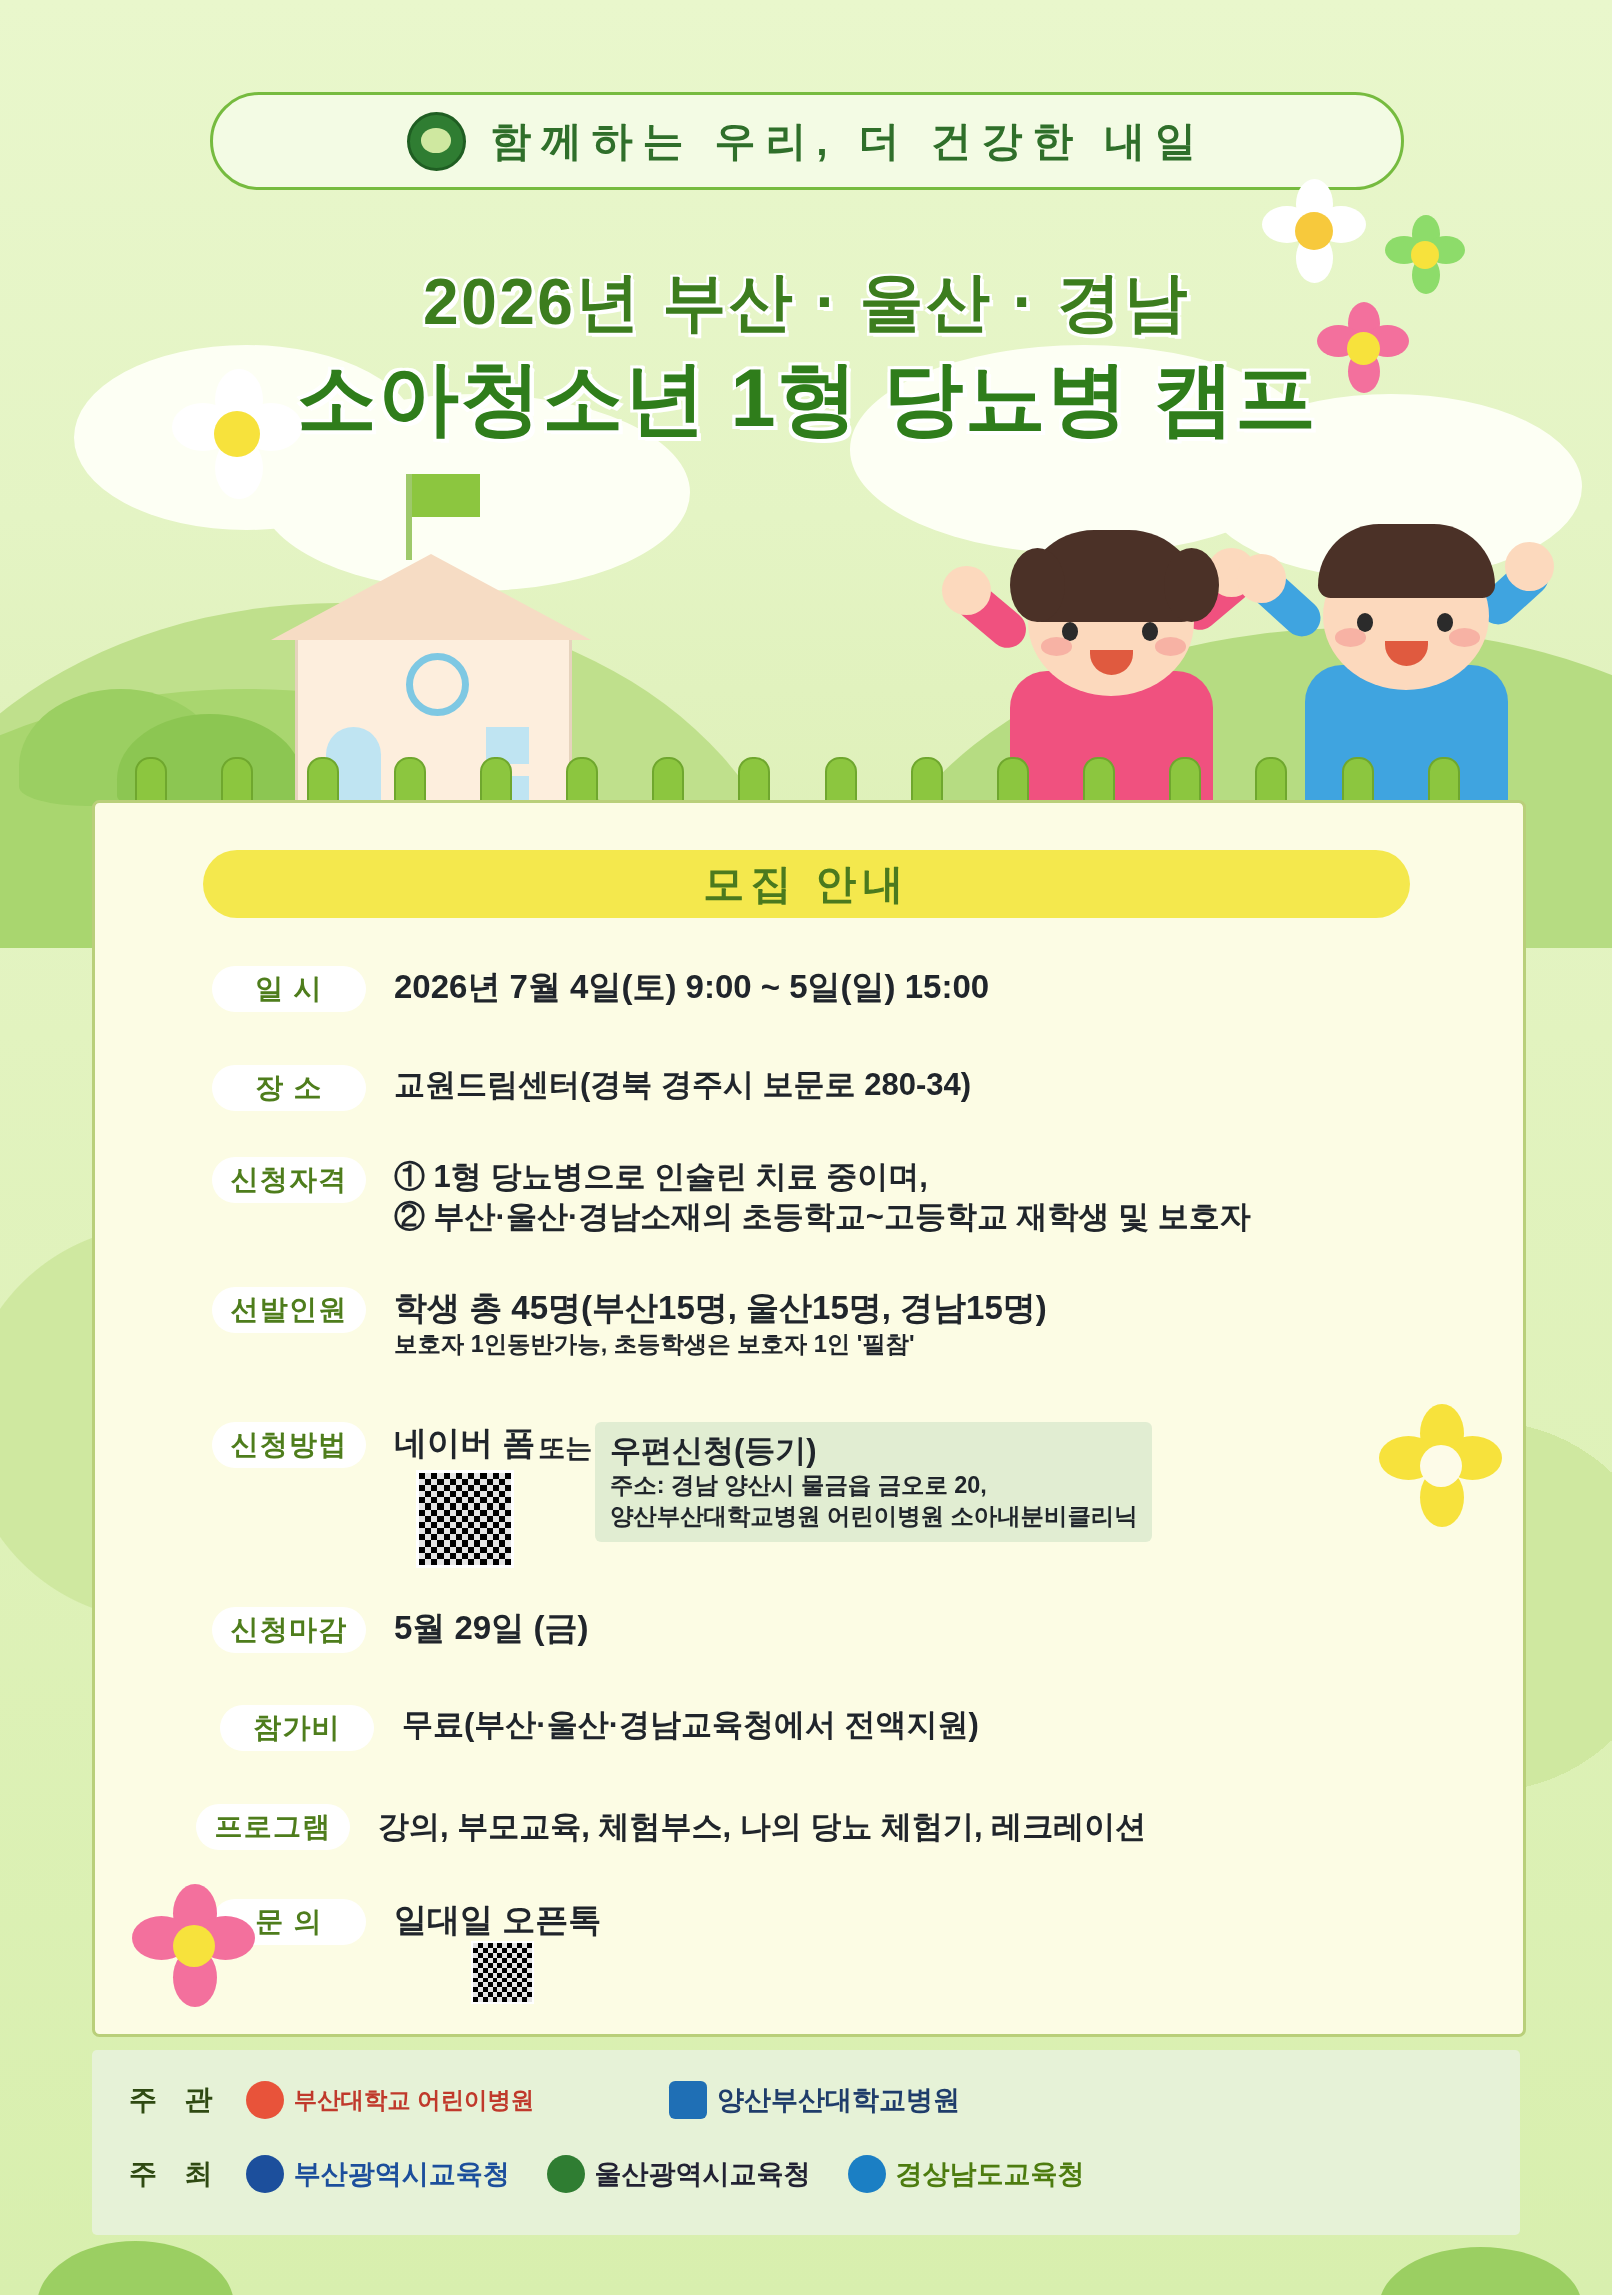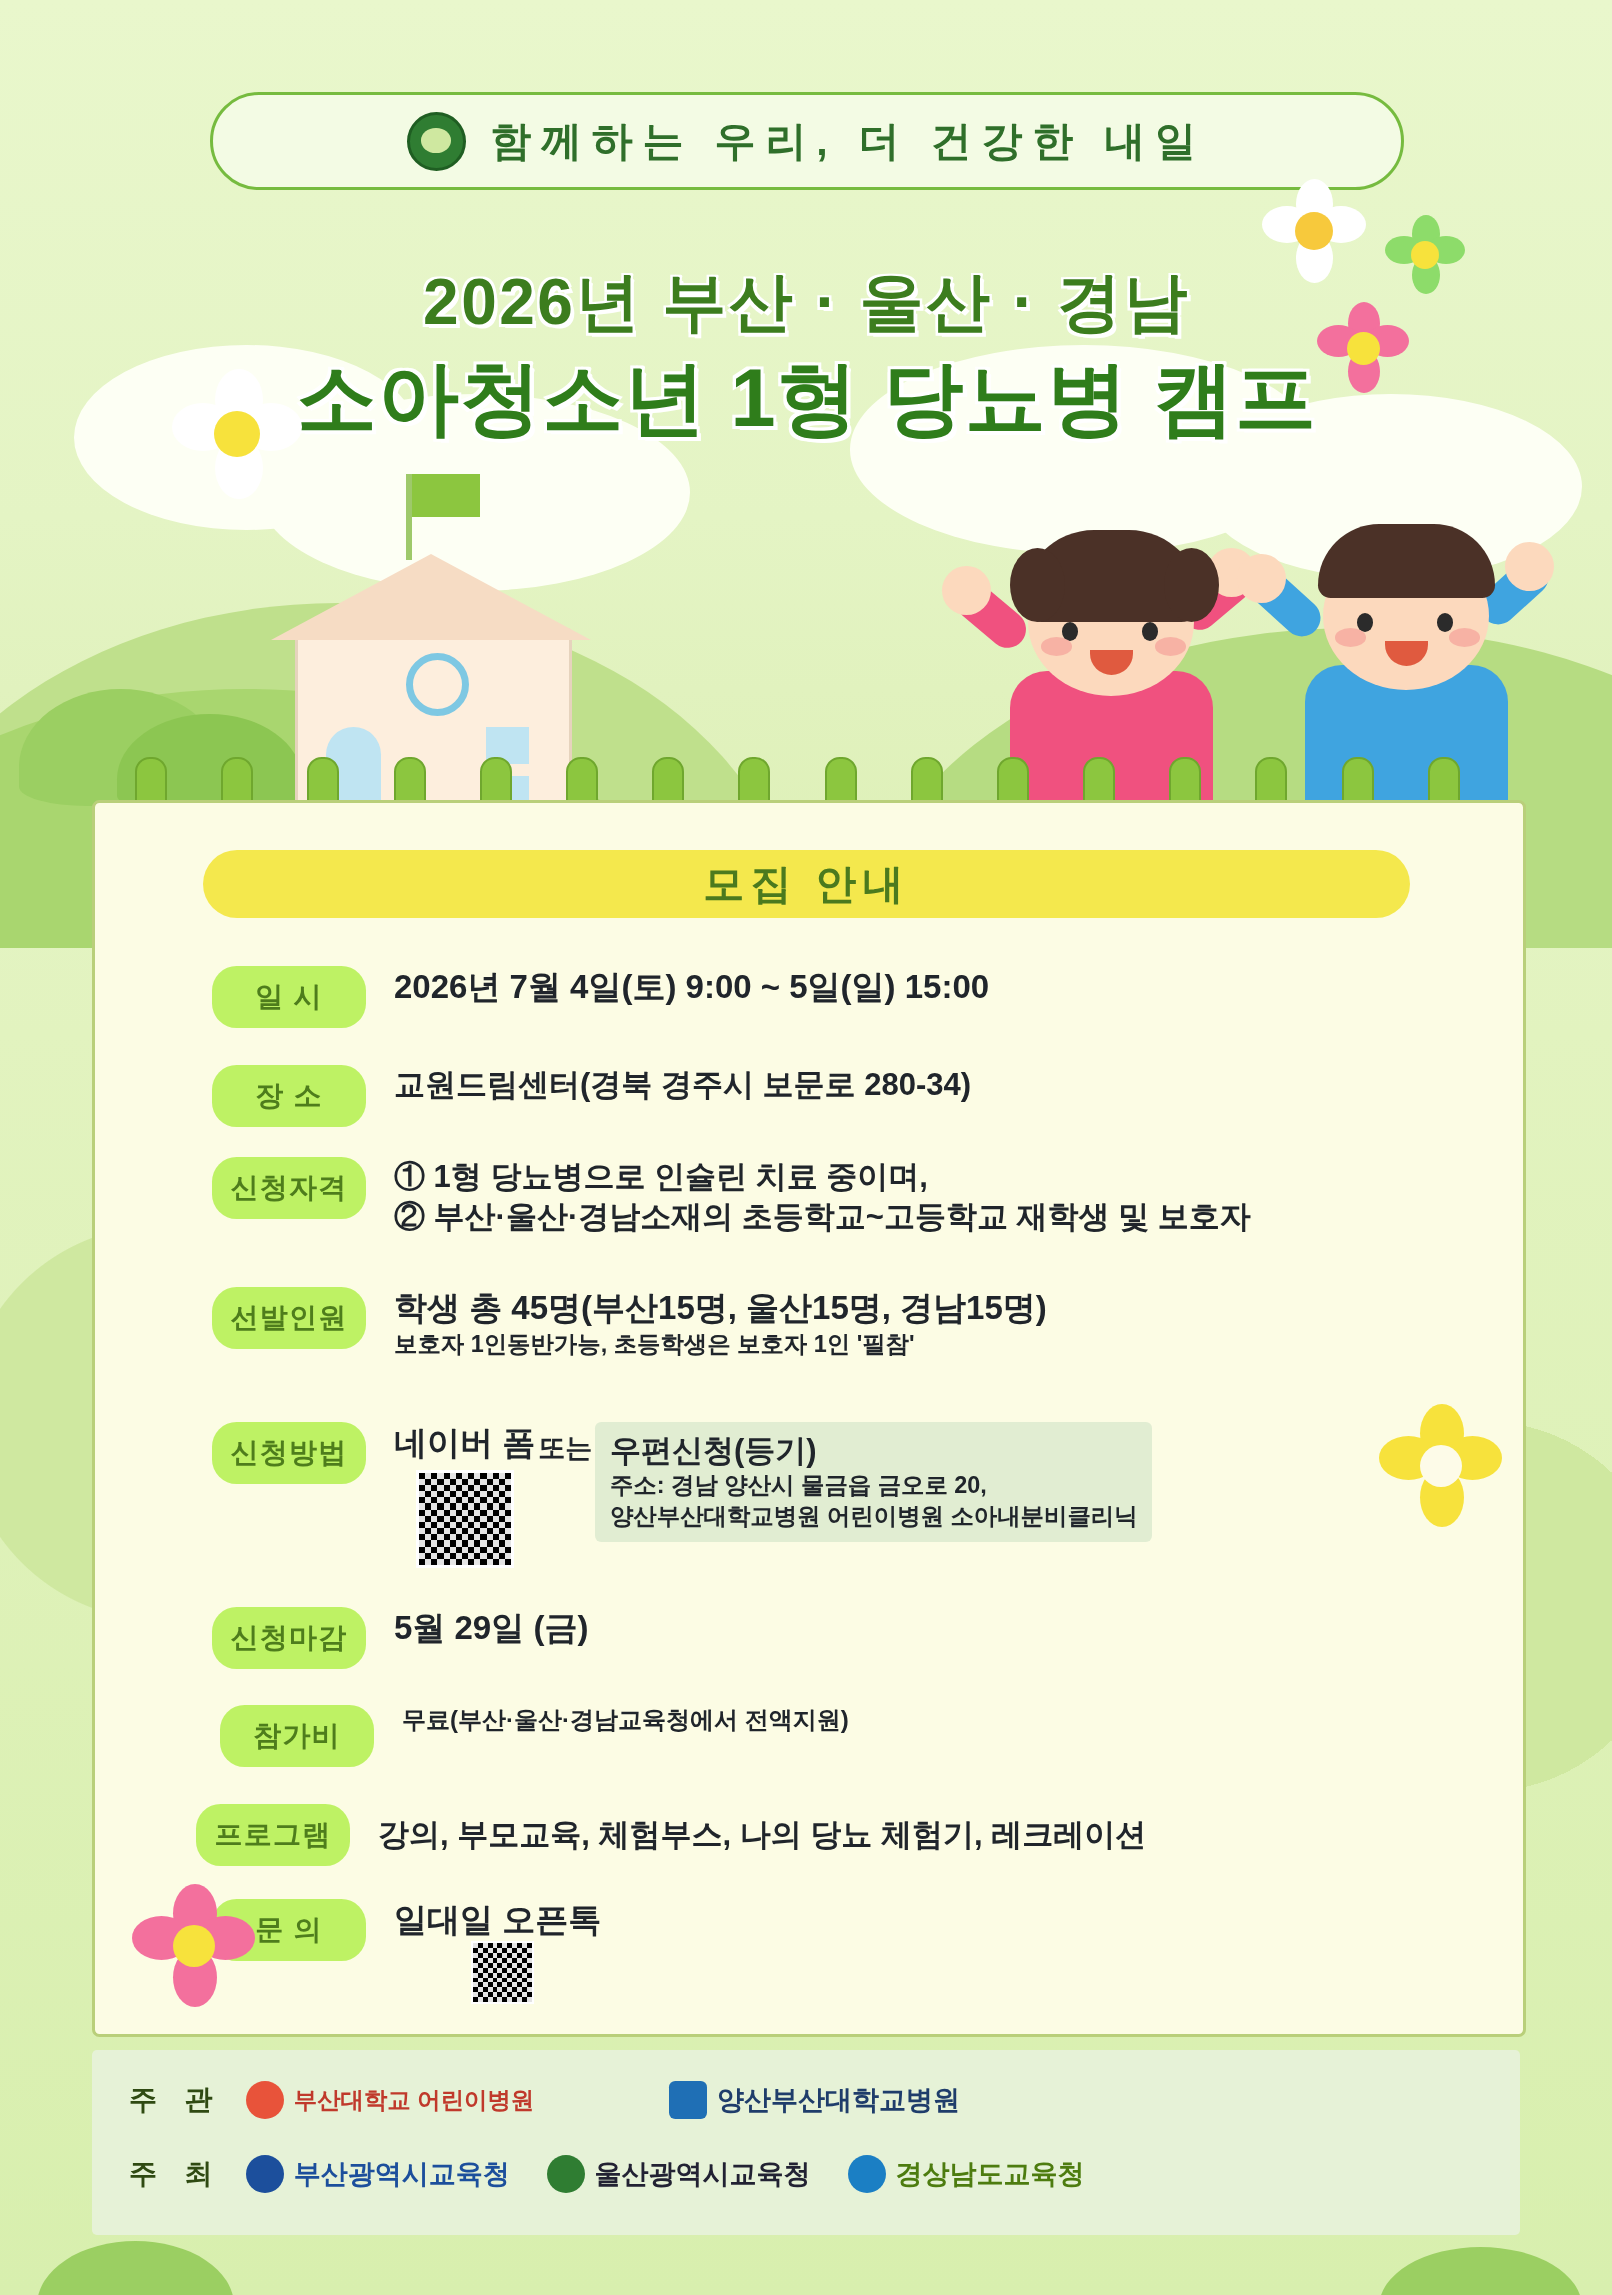--- a/index.html
+++ b/index.html
@@ -71,23 +71,23 @@
     position:absolute;top:0;width:28px;height:73px;border-radius:14.8px;
     background:#8cc63f;border:2.5px solid #6fa72e;
   }
   .card-title{
     position:absolute;left:203px;top:850px;width:1207px;height:68px;
     background:#f4e84d;border-radius:34px;display:flex;align-items:center;justify-content:center;
     font-size:41px;font-weight:800;color:#4b7a1e;letter-spacing:6.2px;
   }
   .row{position:absolute;display:flex;align-items:flex-start;}
   .tag{
-    background:#bef264;border-radius:24.6px;color:#4e7d1c;font-weight:800;
+    background:#ffffff;border-radius:24.6px;color:#4e7d1c;font-weight:800;
     font-size:28px;display:flex;align-items:center;justify-content:center;
-    width:154px;height:62px;flex:0 0 auto;letter-spacing:1.2px;
+    width:154px;height:46px;flex:0 0 auto;letter-spacing:1.2px;
   }
   .val{margin-left:28px;color:#20252b;}
   .v-main{font-size:33px;font-weight:700;line-height:1.28;white-space:nowrap;}
   .v-sub{font-size:23.4px;font-weight:600;line-height:1.3;}
   .applybox{
     background:#e1edd2;border-radius:6.2px;padding:8.6px 14.8px 11px 14.8px;
     display:flex;align-items:flex-start;gap:13.5px;
   }
   .qr{
     width:92px;height:92px;background:
@@ -284,21 +284,21 @@
 <div class="row" style="left:212px;top:1607px;">
   <div class="tag">신청마감</div>
   <div class="val">
     <div class="v-main">5월 29일 (금)</div>
   </div>
 </div>
 
 <div class="row" style="left:220px;top:1705px;">
   <div class="tag">참가비</div>
   <div class="val">
-    <div class="v-main" style="font-size:24px;">무료(부산·울산·경남교육청에서 전액지원)</div>
+    <div class="v-main" style="font-size:31px;">무료(부산·울산·경남교육청에서 전액지원)</div>
   </div>
 </div>
 
 <div class="row" style="left:196px;top:1804px;align-items:center;">
   <div class="tag">프로그램</div>
   <div class="val">
     <div class="v-main" style="font-size:31px;">강의, 부모교육, 체험부스, 나의 당뇨 체험기, 레크레이션</div>
   </div>
 </div>
 

